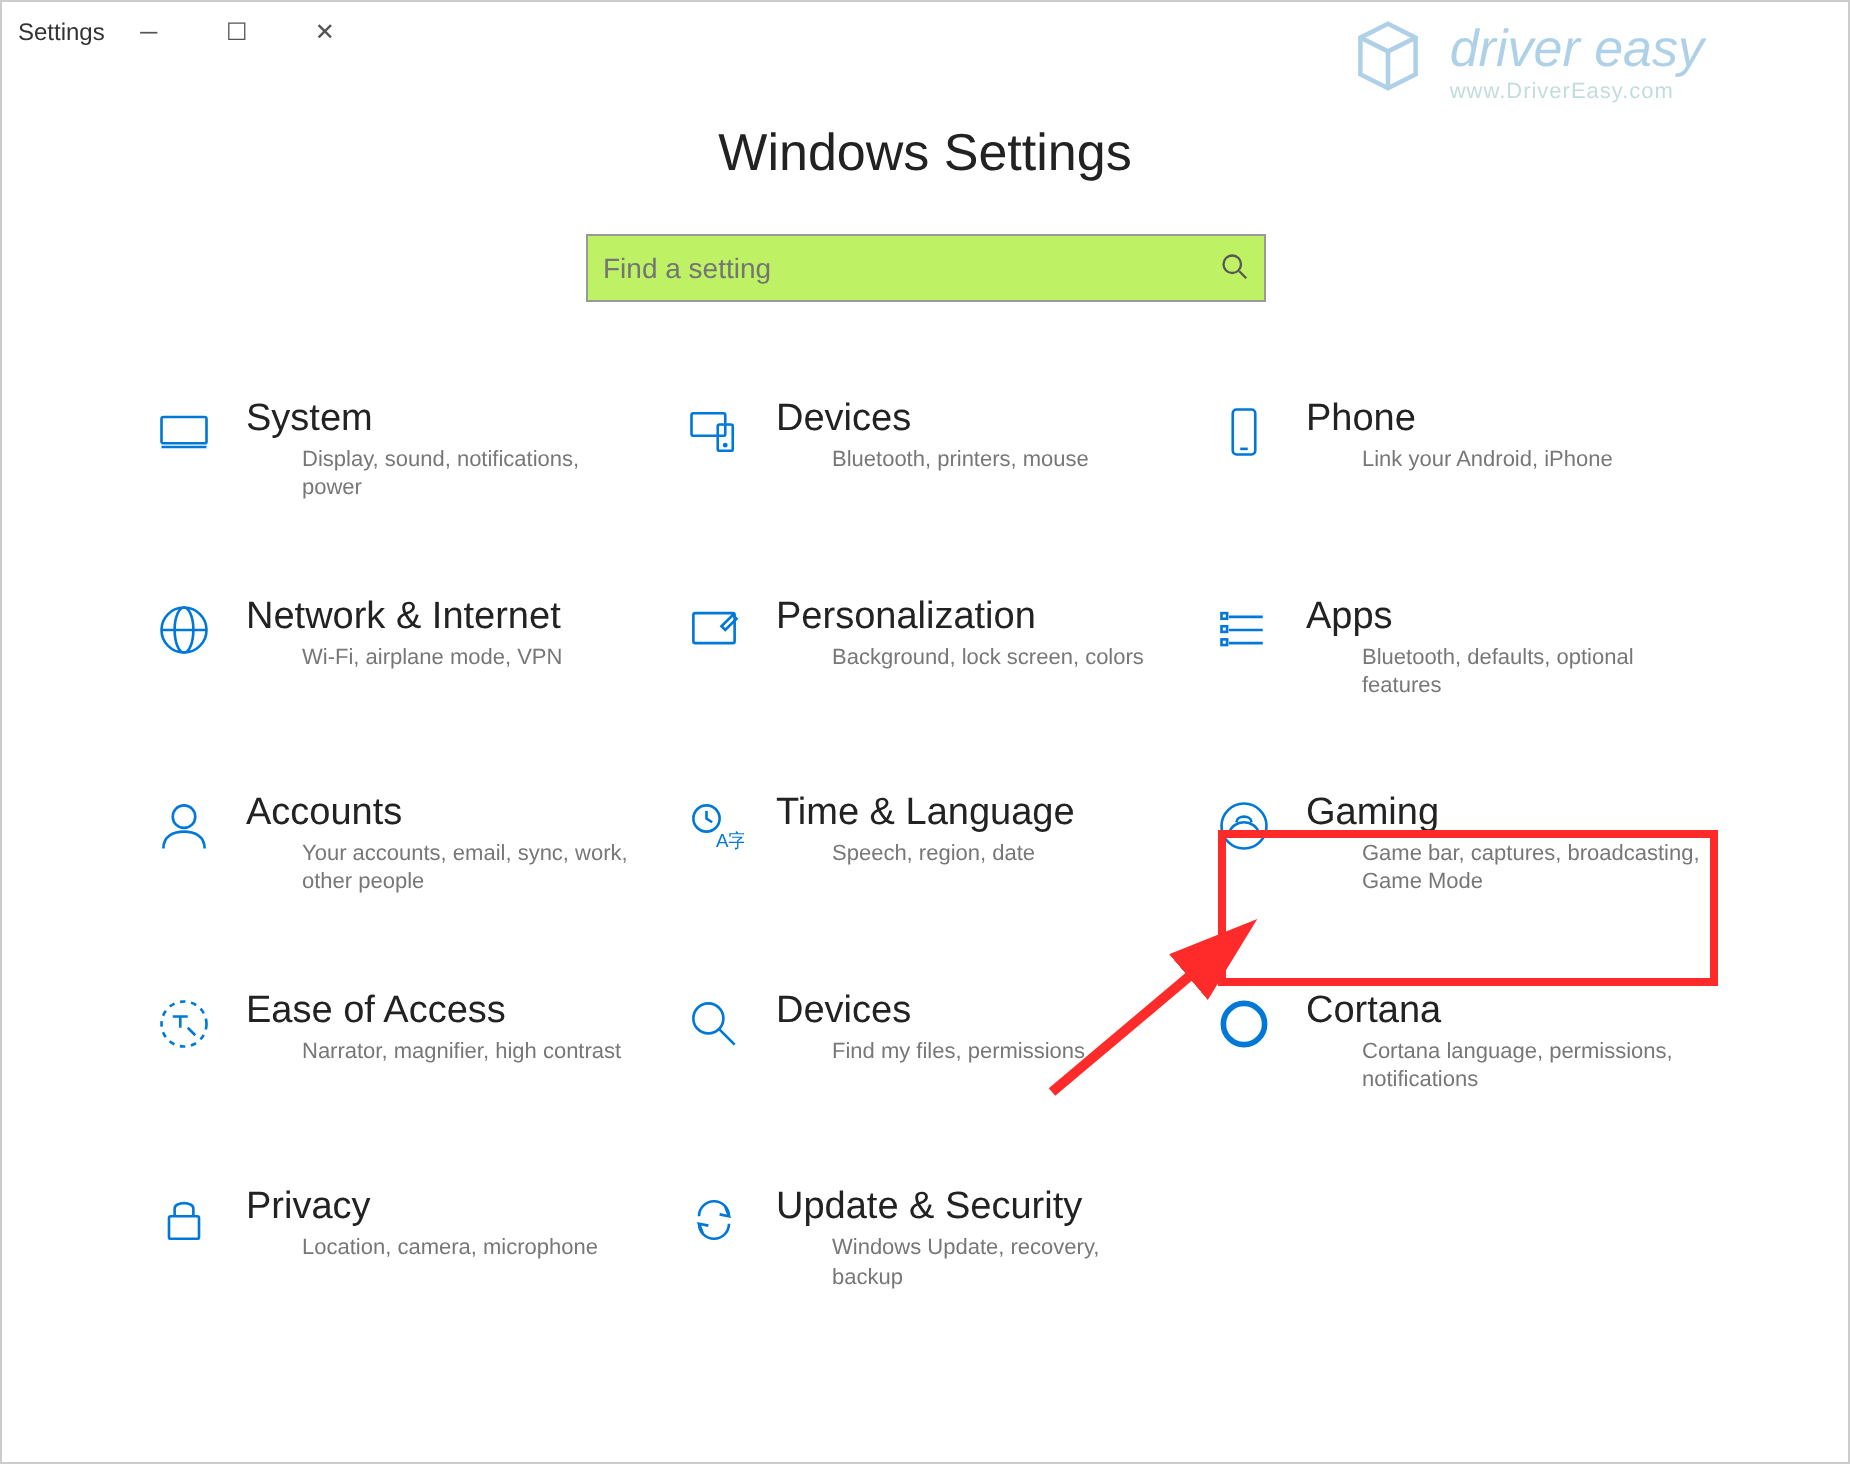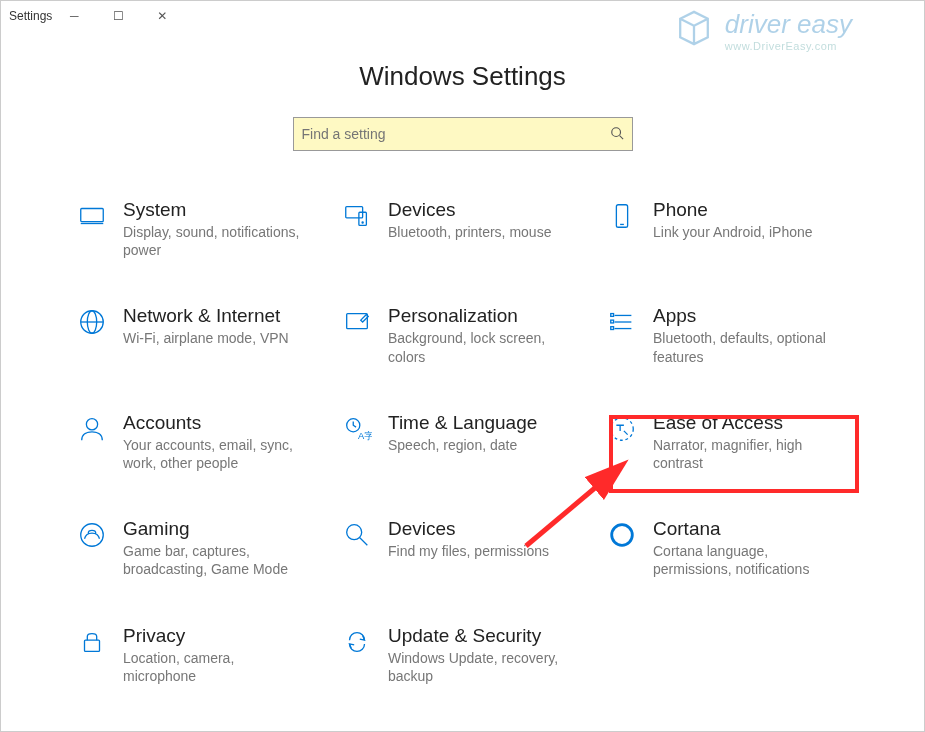--- a/index.html
+++ b/index.html
@@ -47,21 +47,21 @@
     justify-content: center;
     margin-bottom: 40px;
   }
   .search-box {
     width: 340px;
     height: 34px;
     border: 1px solid #999;
     display: flex;
     align-items: center;
     padding: 0 8px;
-    background: #fef9c3;
+    background: #bef264;
   }
   .search-box input {
     flex: 1;
     border: none;
     outline: none;
     font-size: 14px;
     color: #666;
     background: transparent;
   }
   .search-box .search-glyph {
@@ -93,24 +93,25 @@
     justify-content: center;
     color: #0078D7;
   }
   .tile .icon-box svg { width: 30px; height: 30px; stroke: #0078D7; fill: none; stroke-width: 1.4; }
   .tile-text .tile-title {
     font-size: 19px;
     color: #222;
     margin-bottom: 2px;
   }
   .tile-text .tile-desc {
-    font-size: 14px;
+    font-size: 11px;
     color: #777;
     line-height: 1.3;
     max-width: 180px;
+    margin-left: 28px;
   }
   .highlight-box {
     position: absolute;
     border: 4px solid #ff2a2a;
     pointer-events: none;
   }
   .annotation-arrow {
     position: absolute;
     pointer-events: none;
   }
@@ -274,43 +275,43 @@
           <path d="M12 8 L12 12 L15 14"></path>
           <text x="17" y="27" font-size="10" stroke="none" fill="#0078D7">A字</text>
         </svg>
     </div>
     <div class="tile-text">
       <div class="tile-title">Time &amp; Language</div>
       <div class="tile-desc">Speech, region, date</div>
     </div>
   </div>
 
+  <div class="tile" id="tile-gaming">
+    <div class="icon-box">
+      <svg viewBox="0 0 32 32">
+          <circle cx="16" cy="16" r="12"></circle>
+          <path d="M8 20 C10 12 22 12 24 20 M12 14 C12 10 20 10 20 14"></path>
+        </svg>
+    </div>
+    <div class="tile-text">
+      <div class="tile-title">Gaming</div>
+      <div class="tile-desc">Game bar, captures, broadcasting, Game Mode</div>
+    </div>
+  </div>
+
   <div class="tile">
     <div class="icon-box">
       <svg viewBox="0 0 32 32">
           <circle cx="16" cy="16" r="12" stroke-dasharray="3 3"></circle>
           <path d="M10 12 L18 12 M14 12 L14 18 M18 18 L22 22"></path>
         </svg>
     </div>
     <div class="tile-text">
       <div class="tile-title">Ease of Access</div>
       <div class="tile-desc">Narrator, magnifier, high contrast</div>
-    </div>
-  </div>
-
-  <div class="tile" id="tile-gaming">
-    <div class="icon-box">
-      <svg viewBox="0 0 32 32">
-          <circle cx="16" cy="16" r="12"></circle>
-          <path d="M8 20 C10 12 22 12 24 20 M12 14 C12 10 20 10 20 14"></path>
-        </svg>
-    </div>
-    <div class="tile-text">
-      <div class="tile-title">Gaming</div>
-      <div class="tile-desc">Game bar, captures, broadcasting, Game Mode</div>
     </div>
   </div>
 
   <div class="tile">
     <div class="icon-box">
       <svg viewBox="0 0 32 32">
           <circle cx="13" cy="13" r="8"></circle>
           <line x1="19" y1="19" x2="27" y2="27"></line>
         </svg>
     </div>

